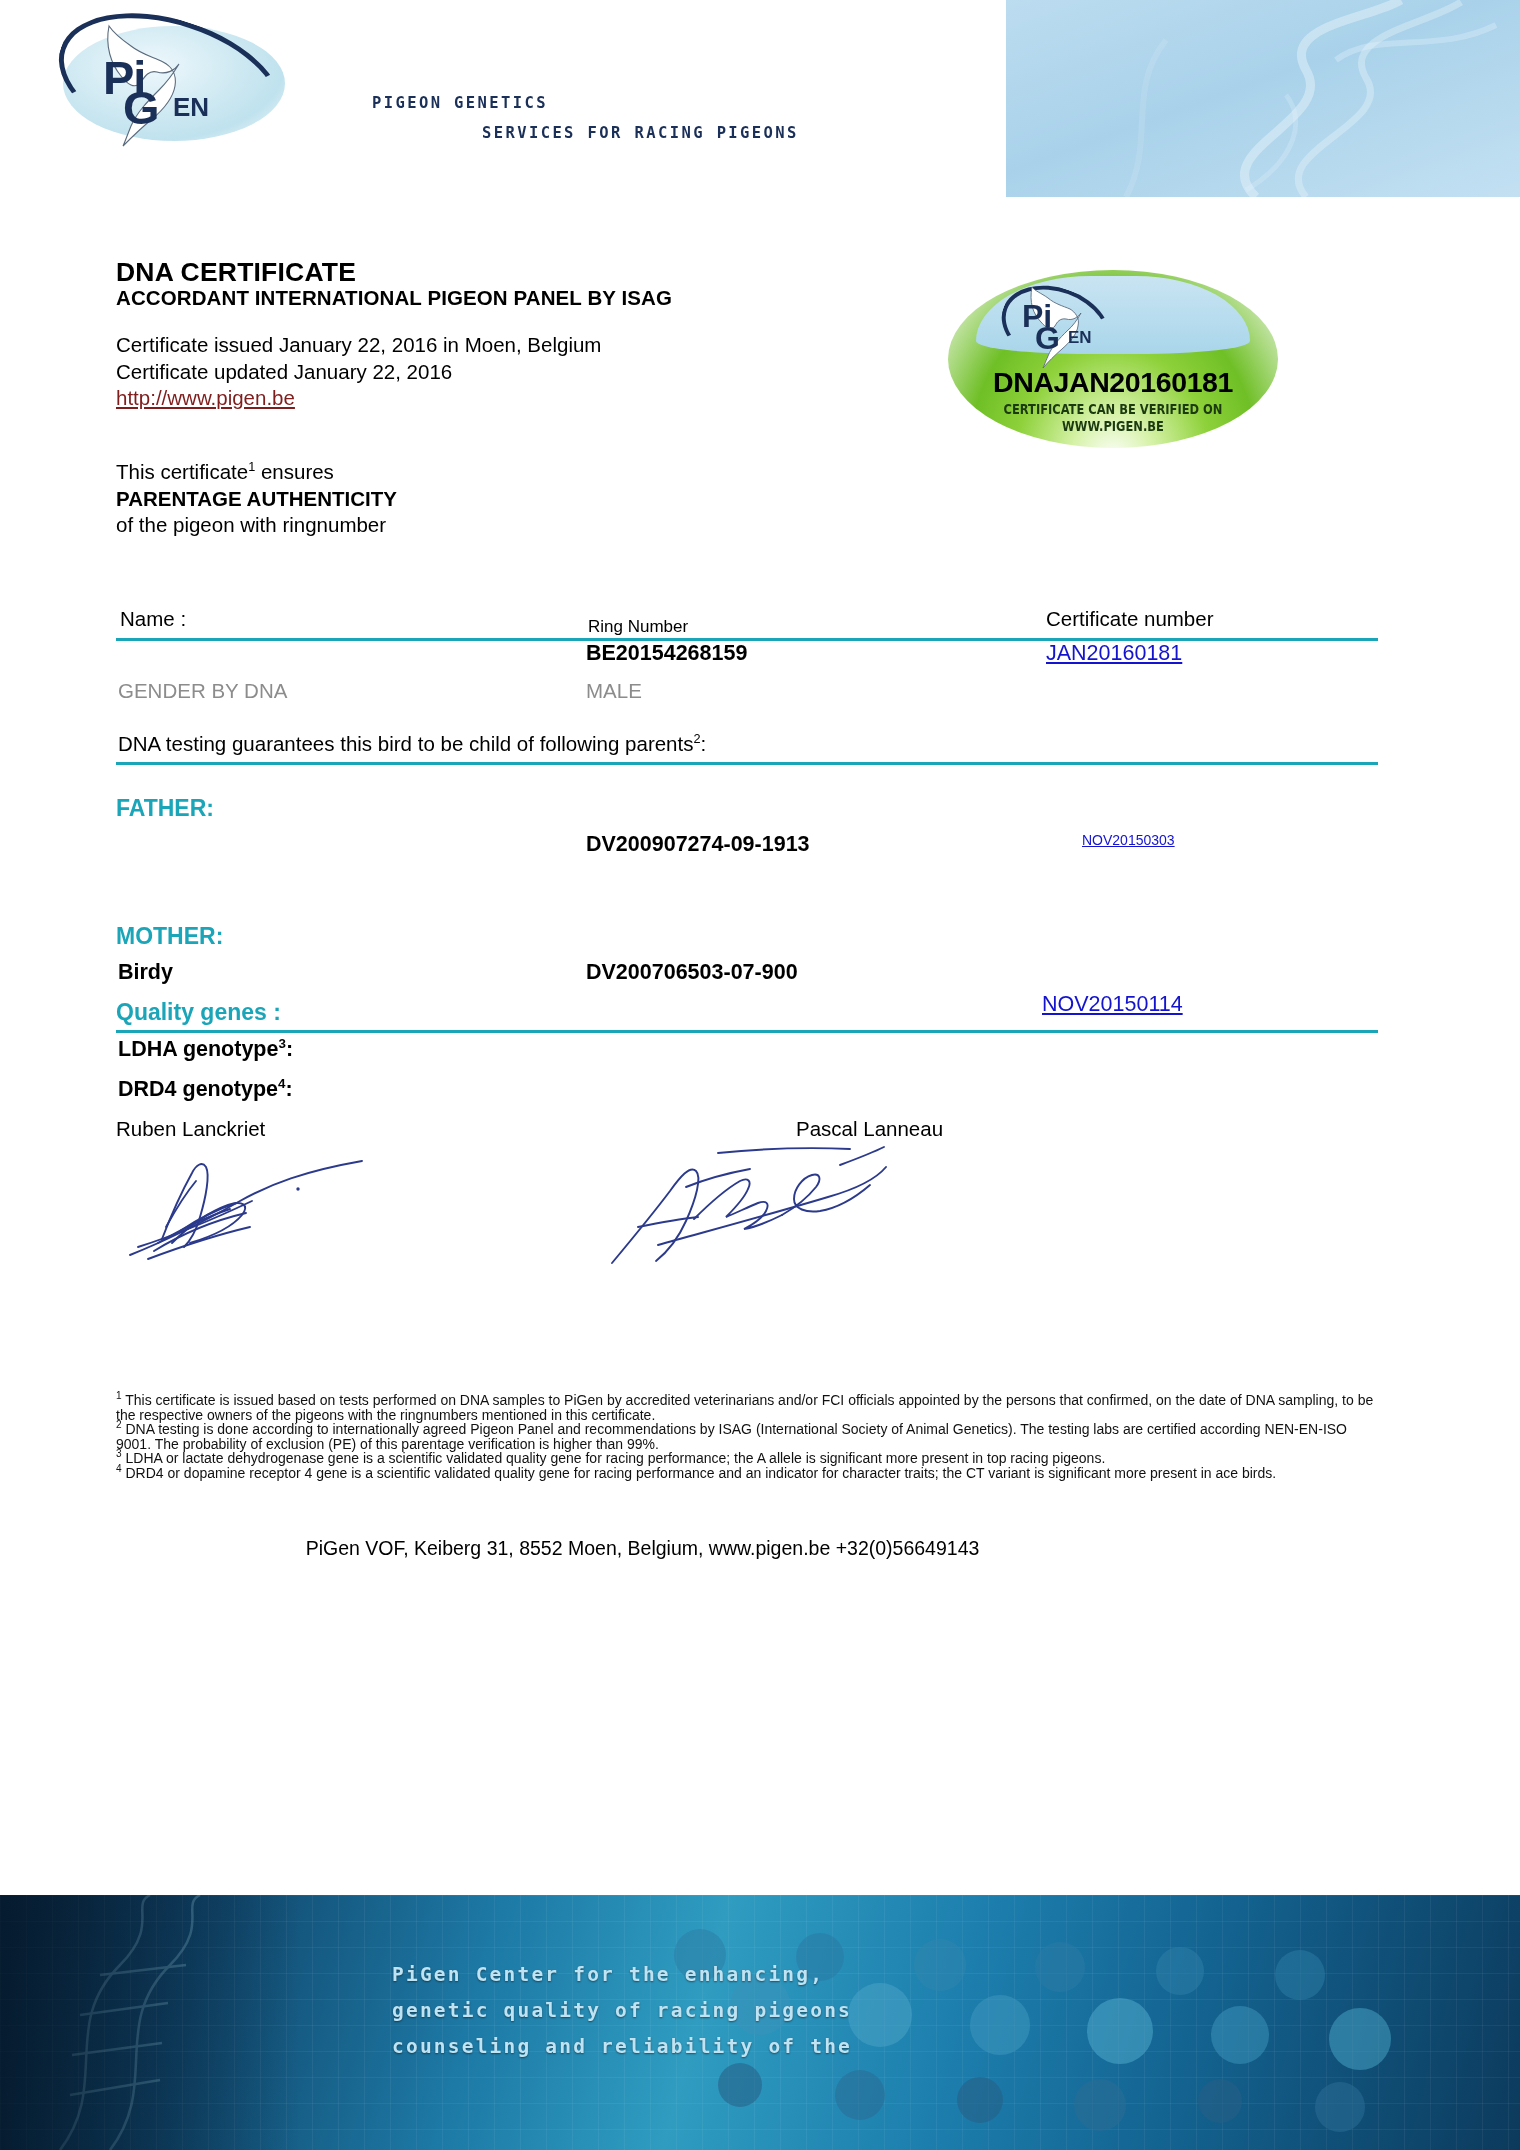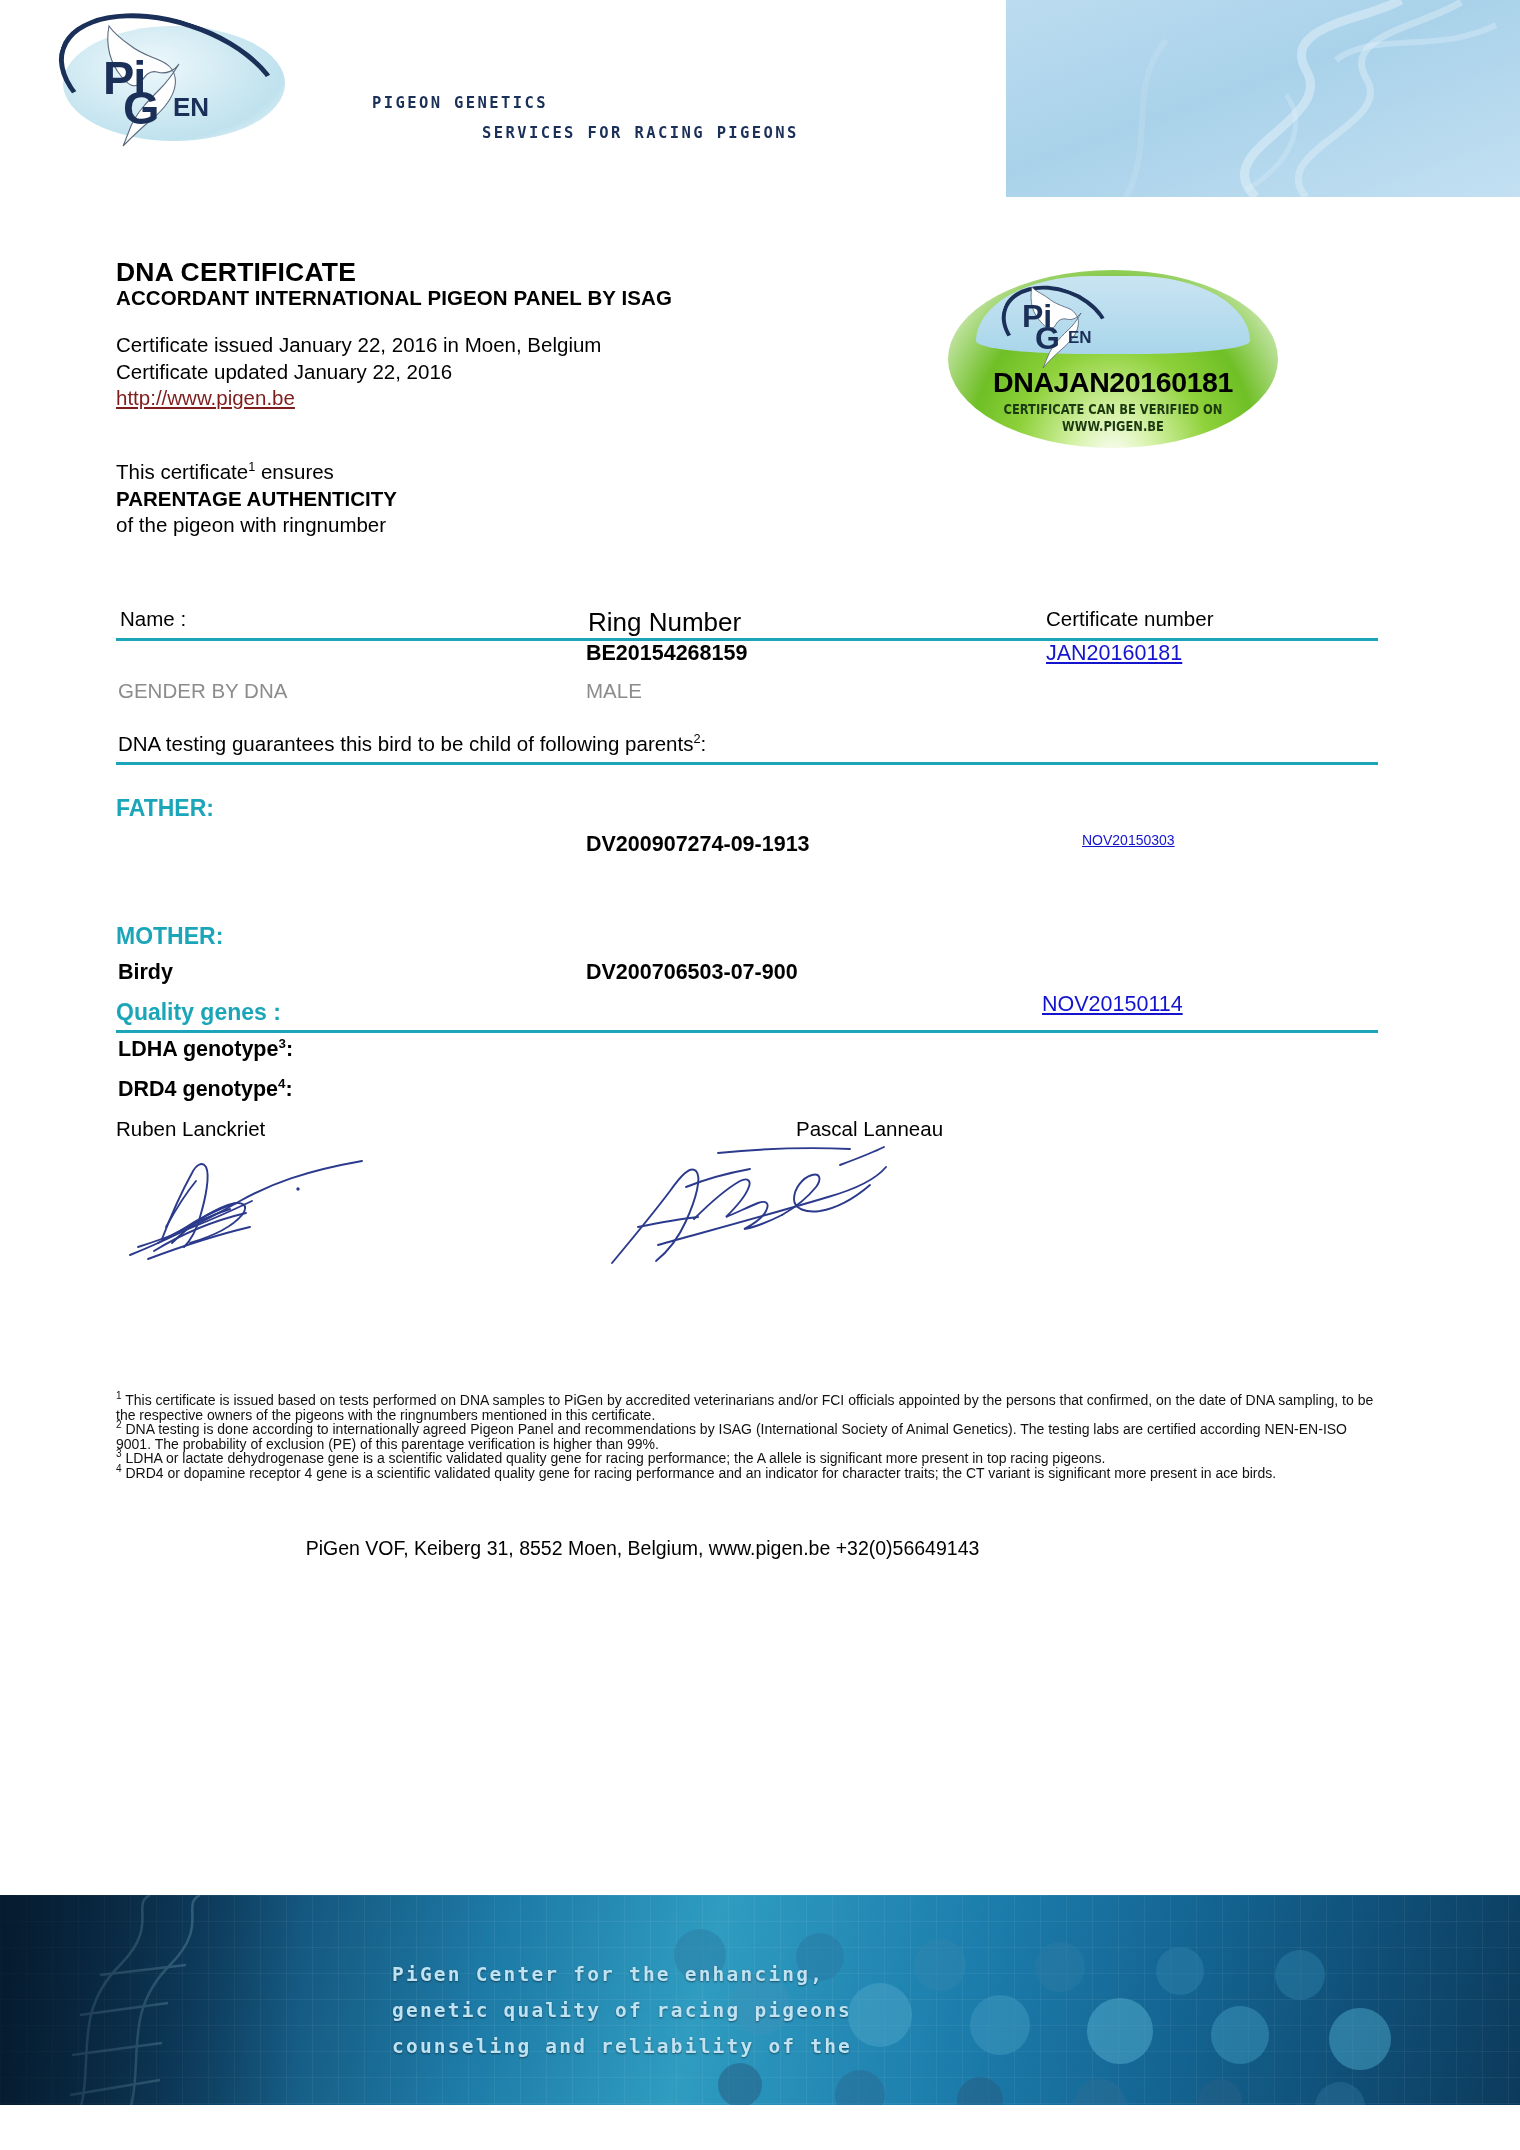--- a/index.html
+++ b/index.html
@@ -117,21 +117,21 @@
     position:absolute; left:0; top:131px; width:330px; text-align:center;
     font-family:"DejaVu Sans Condensed","Liberation Sans", sans-serif;
     font-size:14.5px; font-weight:bold; color:#1c3a10; line-height:17px;
     transform:scaleX(.88);
   }
 
   
   .rule { position:absolute; background:#1ba5b8; height:3px; }
 
   .lbl-name      { position:absolute; left:120px; top:410px; font-size:20.5px; }
-  .lbl-ring      { position:absolute; left:588px; top:410px; font-size:26px;text-align:center; }
+  .lbl-ring      { position:absolute; left:588px; top:420px; font-size:17px;text-align:center; }
   .lbl-cert      { position:absolute; left:1046px; top:410px; font-size:20.5px; }
 
   .val-ring      { position:absolute; left:586px; top:444px; font-size:21.5px; font-weight:bold; }
   .val-cert      { position:absolute; left:1046px; top:444px; font-size:21.5px; color:#1414cf; text-decoration:underline; }
 
   .lbl-gender    { position:absolute; left:118px; top:482px; font-size:20.5px; color:#8c8c8c; }
   .val-gender    { position:absolute; left:586px; top:482px; font-size:20.5px; color:#8c8c8c; }
 
   .parents-line  { position:absolute; left:118px; top:535px; font-size:20.5px; }
 
@@ -162,21 +162,21 @@
   .footnotes sup { font-size:.72em; }
 
   .footer-address {
     position:absolute; left:0; top:1340px; width:1229px;
     padding-left:56px; box-sizing:border-box;
     text-align:center; font-size:19.5px;
   }
 
   
   .bottom-banner {
-    position:absolute; left:0; top:1895px; width:1520px; height:210px;
+    position:absolute; left:0; top:1895px; width:1520px; height:255px;
     background:linear-gradient(105deg,#0d2f4e 0%,#11486e 14%,#1d7aa6 32%,#2f9cc0 46%,#1d7fae 62%,#13628f 78%,#0c3a5c 100%);
     overflow:hidden;
   }
   .banner-grid {
     position:absolute; left:0; top:0; width:1520px; height:255px;
     background-image:
       repeating-linear-gradient(to right, rgba(255,255,255,.10) 0 1px, transparent 1px 26px),
       repeating-linear-gradient(to bottom, rgba(255,255,255,.10) 0 1px, transparent 1px 26px);
     opacity:.55;
   }

